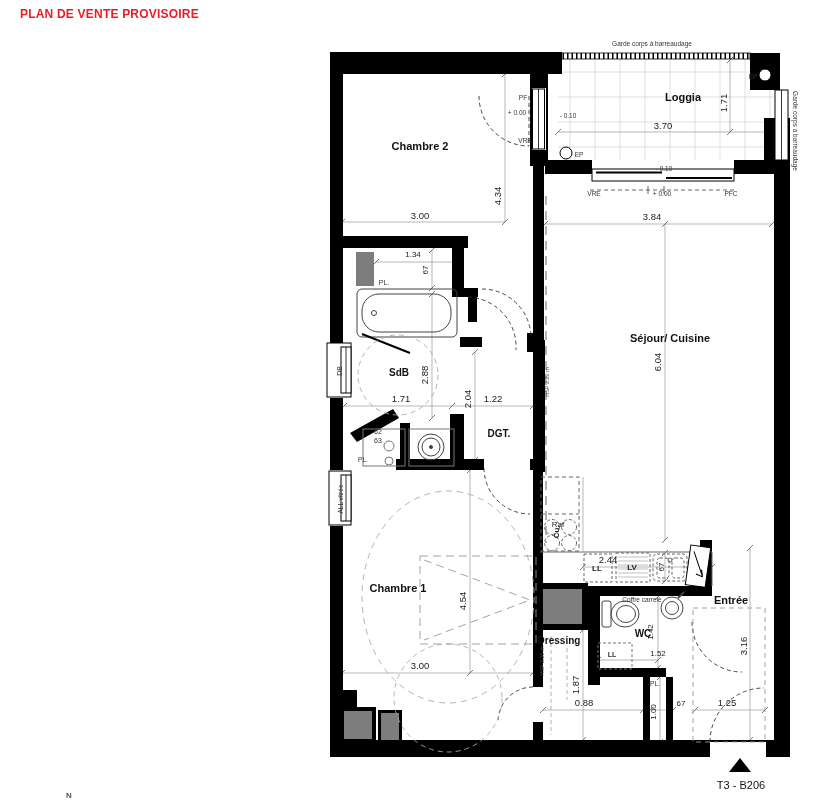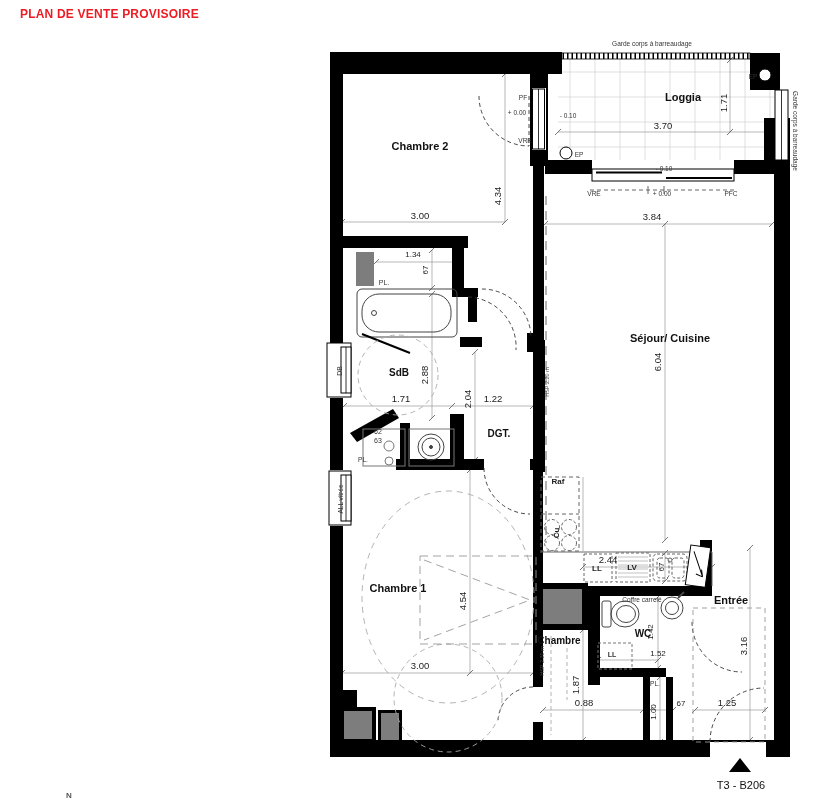--- a/index.html
+++ b/index.html
@@ -230,21 +230,21 @@
 
     <polygon points="740,758 729,772 751,772" fill="#000"></polygon>
   </svg>
 
   <span class="t lbl" style="left:420px;top:146px">Chambre 2</span>
   <span class="t lbl" style="left:683px;top:97px">Loggia</span>
   <span class="t lbl" style="left:670px;top:338px">Séjour/ Cuisine</span>
   <span class="t lbl10" style="left:399px;top:372px">SdB</span>
   <span class="t lbl10" style="left:499px;top:433px">DGT.</span>
   <span class="t lbl" style="left:398px;top:588px">Chambre 1</span>
-  <span class="t lbl10" style="left:559px;top:640px">Chambre</span>
+  <span class="t lbl10" style="left:559px;top:640px">Dressing</span>
   <span class="t lbl10" style="left:643px;top:633px">WC</span>
   <span class="t lbl" style="left:731px;top:600px">Entrée</span>
 
   <span class="t dim" style="left:420px;top:215px">3.00</span>
   <span class="t dim v" style="left:497px;top:196px">4.34</span>
   <span class="t dim" style="left:663px;top:125px">3.70</span>
   <span class="t dim v" style="left:723px;top:103px">1.71</span>
   <span class="t dim" style="left:652px;top:216px">3.84</span>
   <span class="t dim v" style="left:657px;top:362px">6.04</span>
   <span class="t s8" style="left:413px;top:254px">1.34</span>
@@ -274,21 +274,21 @@
   <span class="t tiny" style="left:664px;top:168px">- 0.10</span>
 
   <span class="t tiny" style="left:652px;top:43px">Garde corps à barreaudage</span>
   <span class="t tiny v90" style="left:795px;top:131px">Garde corps à barreaudage</span>
   <span class="t tiny" style="left:523px;top:97px">PF</span>
   <span class="t tiny" style="left:525px;top:140px">VRE</span>
   <span class="t tiny" style="left:594px;top:193px">VRE</span>
   <span class="t tiny" style="left:731px;top:193px">PFC</span>
   <span class="t tiny" style="left:753px;top:76px">EP</span>
   <span class="t tiny" style="left:579px;top:154px">EP</span>
-  <span class="t s8" style="left:558px;top:481px;font-weight:bold">Raf</span>
+  <span class="t s8" style="left:558px;top:524px;font-weight:normal">Raf</span>
   <span class="t s8 v" style="left:556px;top:533px;font-weight:bold">Cu</span>
   <span class="t s8" style="left:597px;top:568px;font-weight:bold">LL</span>
   <span class="t s8" style="left:632px;top:567px;font-weight:bold">LV</span>
   <span class="t s7" style="left:612px;top:654px;font-weight:bold">LL</span>
   <span class="t tiny" style="left:642px;top:599px">Coffre carrelé</span>
   <span class="t t5 v" style="left:547px;top:382px">HSP 2.20 m</span>
   <span class="t t5 v" style="left:542px;top:661px">HSP 2.20 m</span>
   <span class="t s7" style="left:384px;top:282px">PL.</span>
   <span class="t tiny" style="left:363px;top:459px">PL.</span>
   <span class="t tiny" style="left:655px;top:683px">PL.</span>

